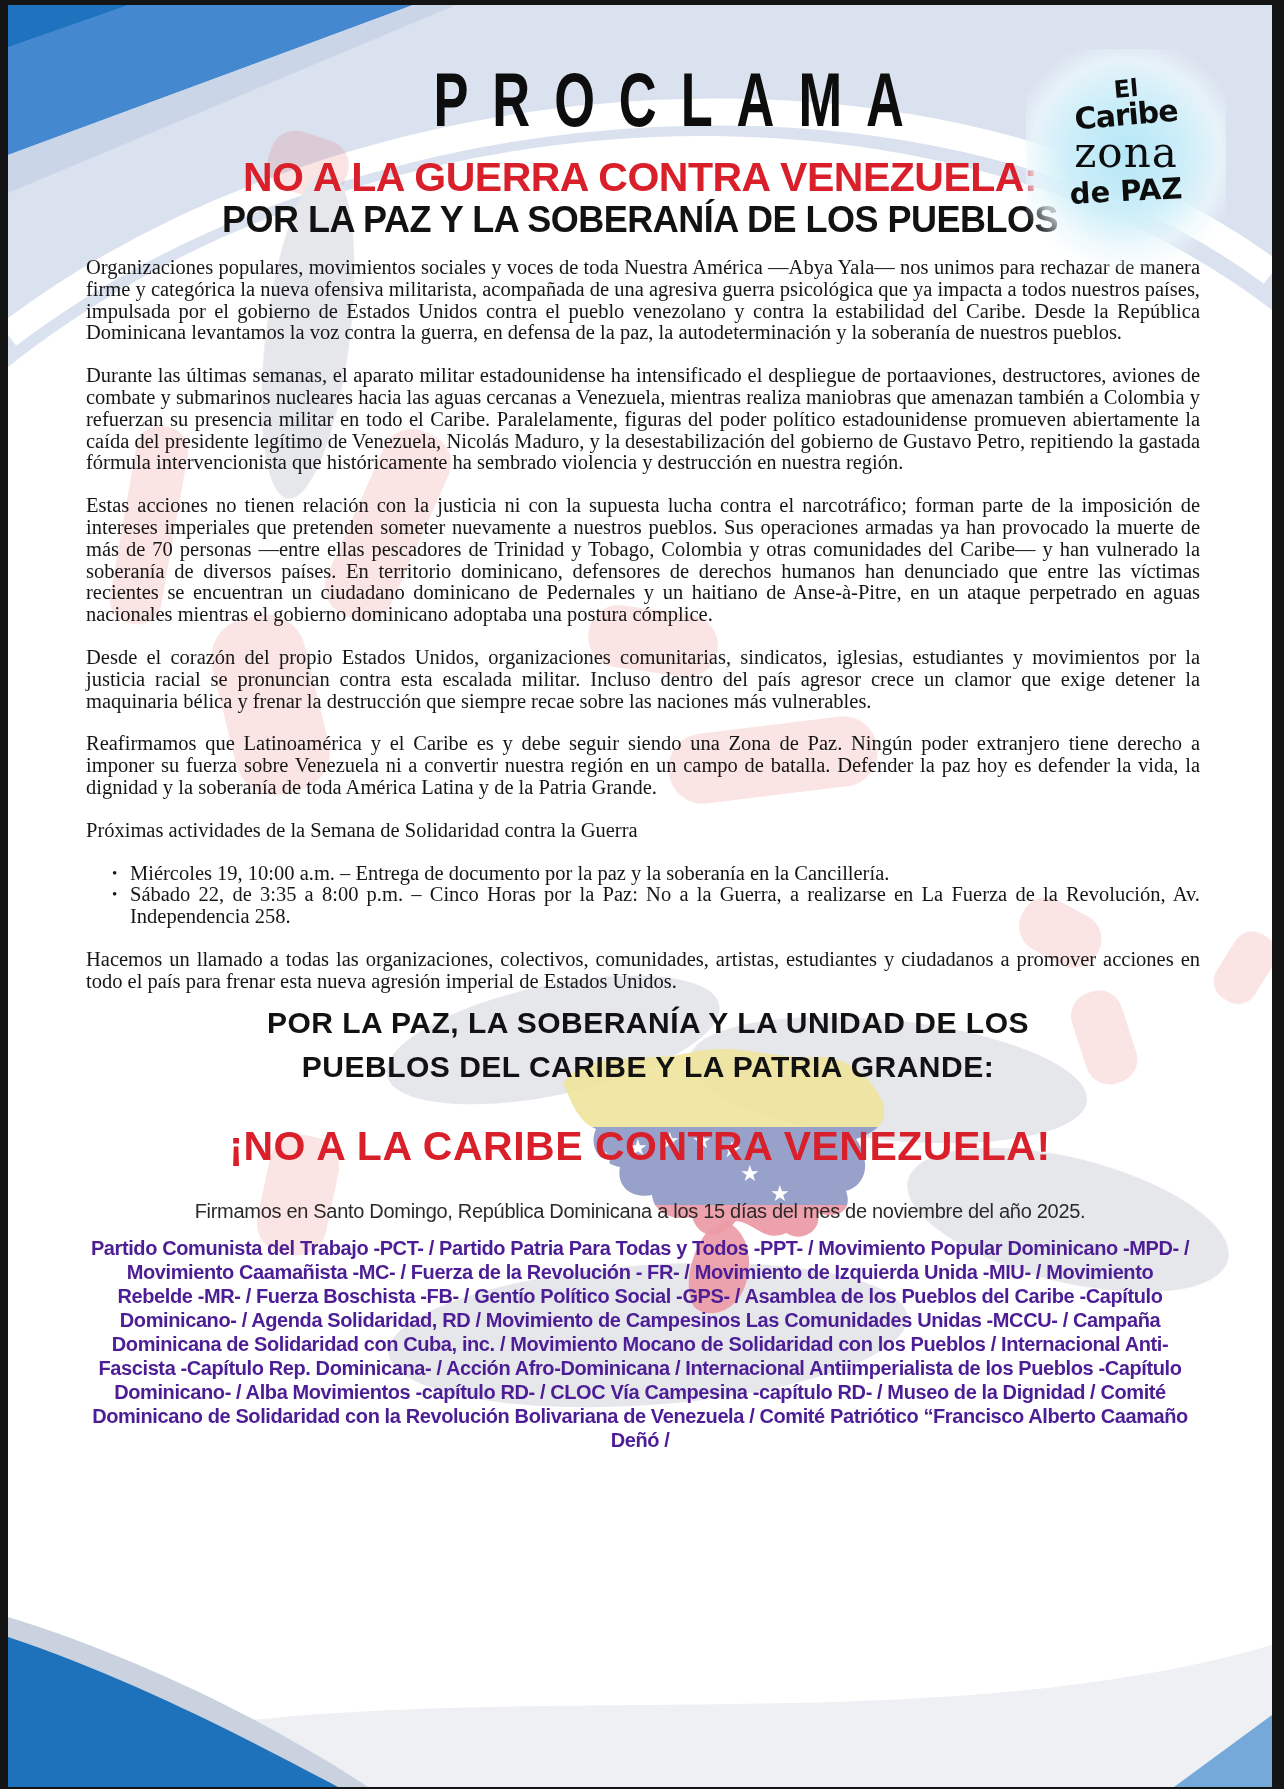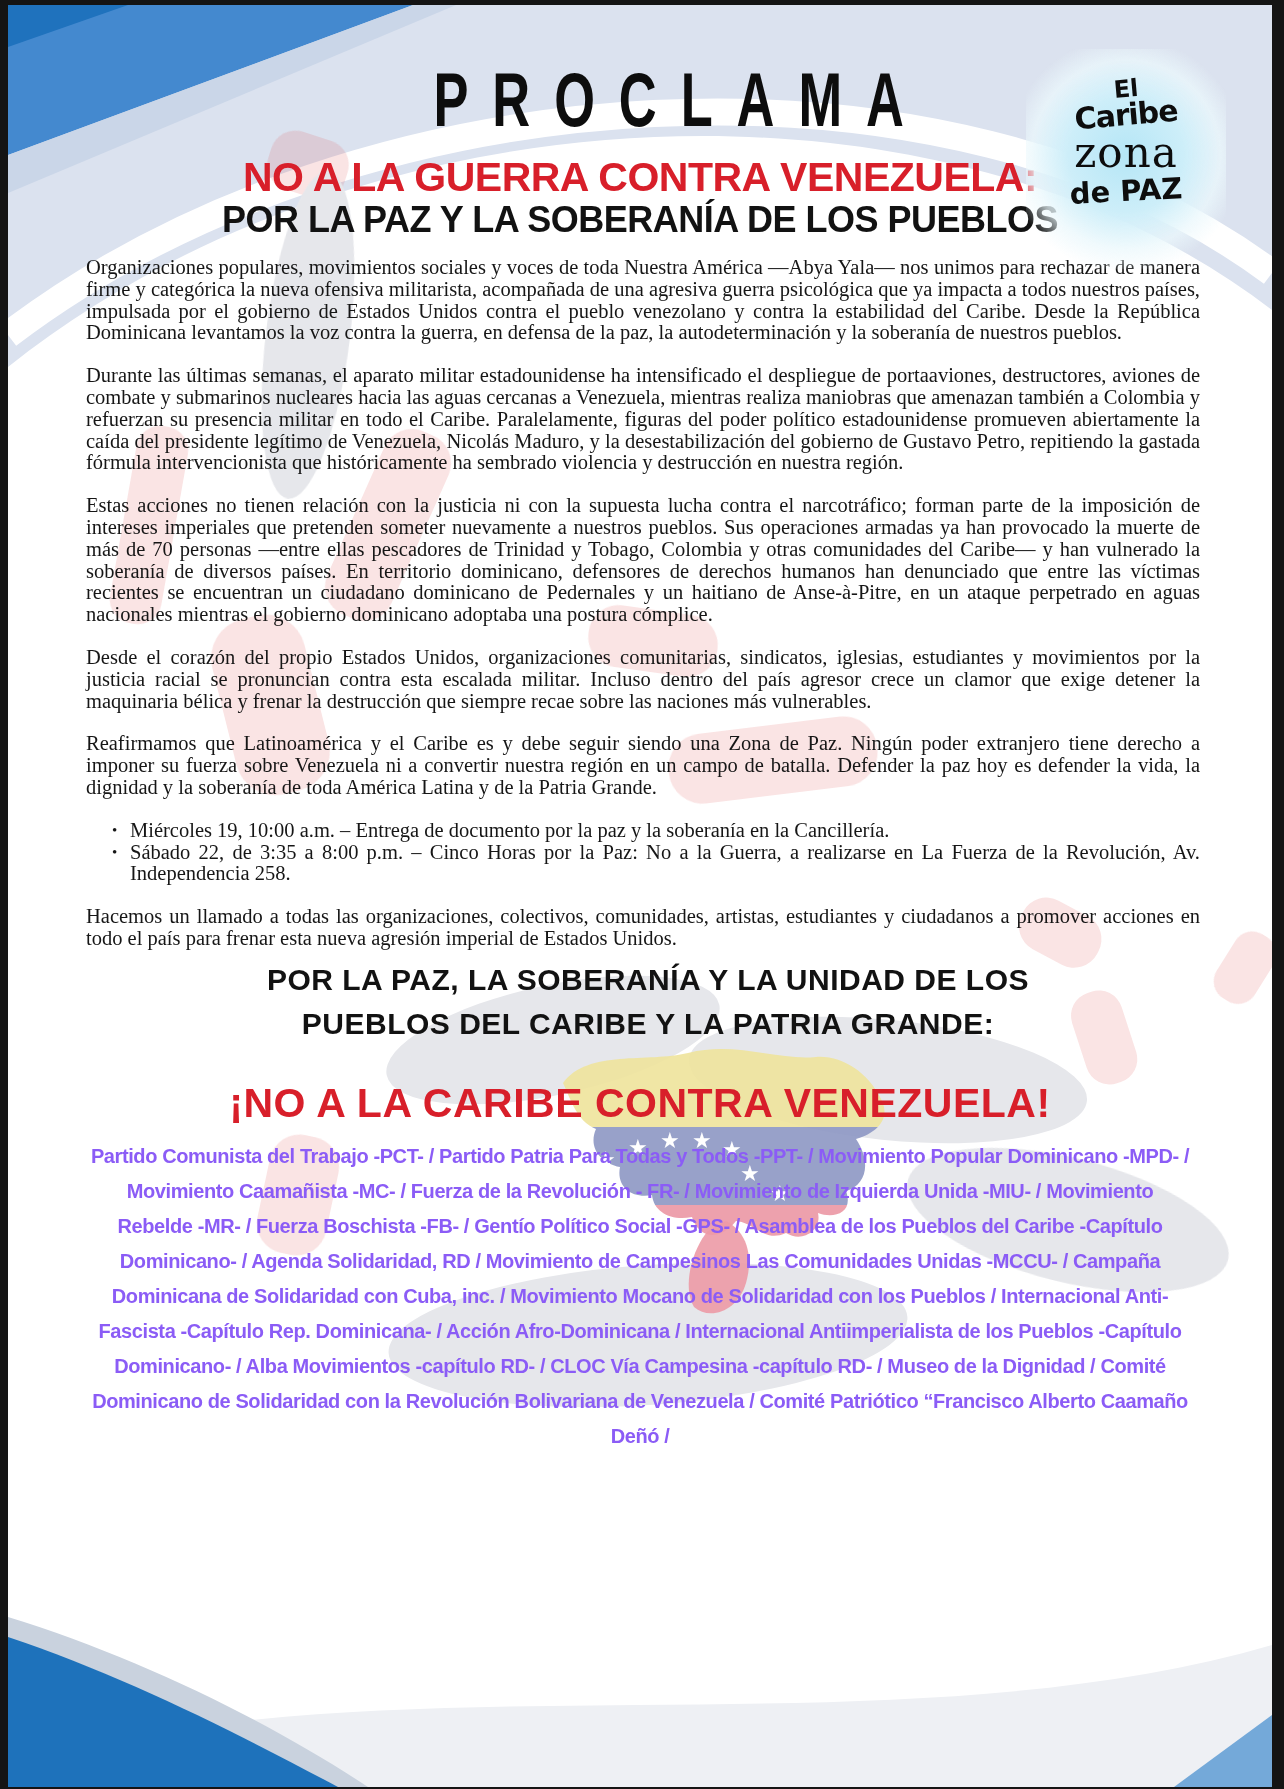--- a/index.html
+++ b/index.html
@@ -79,21 +79,21 @@
     letter-spacing:.5px;
   }
   .signed{
     margin-top:30px;text-align:center;
     font-family:"Liberation Sans", sans-serif;
     font-size:20px;line-height:24px;color:#2a2a2a;letter-spacing:-.3px;
   }
   .signatories{
     margin:13px auto 0 auto;width:1105px;text-align:center;
     font-family:"Liberation Sans", sans-serif;
-    font-weight:700;font-size:20px;line-height:35px;color:#8b5cf6;
+    font-weight:700;font-size:20px;line-height:24px;color:#4c1d95;
     letter-spacing:-.4px;
   }
 </style>
 </head>
 <body>
 
 <div class="page">
 
   <svg class="bg" width="1264" height="1782" viewBox="0 0 1264 1782" xmlns="http://www.w3.org/2000/svg">
 
@@ -172,30 +172,32 @@
     <div class="headline-black">POR LA PAZ Y LA SOBERANÍA DE LOS PUEBLOS</div>
 
     <div class="doc">
       <p>Organizaciones populares, movimientos sociales y voces de toda Nuestra América —Abya Yala— nos unimos para rechazar de manera firme y categórica la nueva ofensiva militarista, acompañada de una agresiva guerra psicológica que ya impacta a todos nuestros países, impulsada por el gobierno de Estados Unidos contra el pueblo venezolano y contra la estabilidad del Caribe. Desde la República Dominicana levantamos la voz contra la guerra, en defensa de la paz, la autodeterminación y la soberanía de nuestros pueblos.</p>
       <p>Durante las últimas semanas, el aparato militar estadounidense ha intensificado el despliegue de portaaviones, destructores, aviones de combate y submarinos nucleares hacia las aguas cercanas a Venezuela, mientras realiza maniobras que amenazan también a Colombia y refuerzan su presencia militar en todo el Caribe. Paralelamente, figuras del poder político estadounidense promueven abiertamente la caída del presidente legítimo de Venezuela, Nicolás Maduro, y la desestabilización del gobierno de Gustavo Petro, repitiendo la gastada fórmula intervencionista que históricamente ha sembrado violencia y destrucción en nuestra región.</p>
       <p>Estas acciones no tienen relación con la justicia ni con la supuesta lucha contra el narcotráfico; forman parte de la imposición de intereses imperiales que pretenden someter nuevamente a nuestros pueblos. Sus operaciones armadas ya han provocado la muerte de más de 70 personas —entre ellas pescadores de Trinidad y Tobago, Colombia y otras comunidades del Caribe— y han vulnerado la soberanía de diversos países. En territorio dominicano, defensores de derechos humanos han denunciado que entre las víctimas recientes se encuentran un ciudadano dominicano de Pedernales y un haitiano de Anse-à-Pitre, en un ataque perpetrado en aguas nacionales mientras el gobierno dominicano adoptaba una postura cómplice.</p>
       <p>Desde el corazón del propio Estados Unidos, organizaciones comunitarias, sindicatos, iglesias, estudiantes y movimientos por la justicia racial se pronuncian contra esta escalada militar. Incluso dentro del país agresor crece un clamor que exige detener la maquinaria bélica y frenar la destrucción que siempre recae sobre las naciones más vulnerables.</p>
       <p>Reafirmamos que Latinoamérica y el Caribe es y debe seguir siendo una Zona de Paz. Ningún poder extranjero tiene derecho a imponer su fuerza sobre Venezuela ni a convertir nuestra región en un campo de batalla. Defender la paz hoy es defender la vida, la dignidad y la soberanía de toda América Latina y de la Patria Grande.</p>
 
       <div class="events">
+        <p class="events-heading">Próximas actividades de la Semana de Solidaridad contra la Guerra</p>
         <ul>
           <li>Miércoles 19, 10:00 a.m. – Entrega de documento por la paz y la soberanía en la Cancillería.</li>
           <li>Sábado 22, de 3:35 a 8:00 p.m. – Cinco Horas por la Paz: No a la Guerra, a realizarse en La Fuerza de la Revolución, Av. Independencia 258.</li>
         </ul>
       </div>
 
       <p>Hacemos un llamado a todas las organizaciones, colectivos, comunidades, artistas, estudiantes y ciudadanos a promover acciones en todo el país para frenar esta nueva agresión imperial de Estados Unidos.</p>
     </div>
 
     <div class="slogan">
       <div>POR LA PAZ, LA SOBERANÍA Y LA UNIDAD DE LOS</div>
       <div>PUEBLOS DEL CARIBE Y LA PATRIA GRANDE:</div>
     </div>
     <div class="slogan-red">¡NO A LA CARIBE CONTRA VENEZUELA!</div>
+    <div class="signed">Firmamos en Santo Domingo, República Dominicana a los 15 días del mes de noviembre del año 2025.</div>
     <div class="signatories">Partido Comunista del Trabajo -PCT- / Partido Patria Para Todas y Todos -PPT- / Movimiento Popular Dominicano -MPD- / Movimiento Caamañista -MC- / Fuerza de la Revolución - FR- / Movimiento de Izquierda Unida -MIU- / Movimiento Rebelde -MR- / Fuerza Boschista -FB- / Gentío Político Social -GPS- / Asamblea de los Pueblos del Caribe -Capítulo Dominicano- / Agenda Solidaridad, RD / Movimiento de Campesinos Las Comunidades Unidas -MCCU-  / Campaña Dominicana de Solidaridad con Cuba, inc. / Movimiento Mocano de Solidaridad con los Pueblos / Internacional Anti-Fascista -Capítulo Rep. Dominicana- / Acción Afro-Dominicana / Internacional Antiimperialista de los Pueblos -Capítulo Dominicano- / Alba Movimientos -capítulo RD- / CLOC Vía Campesina -capítulo RD- / Museo de la Dignidad / Comité Dominicano de Solidaridad con la Revolución Bolivariana de Venezuela / Comité Patriótico “Francisco Alberto Caamaño Deñó /</div>
   </div>
 
 </div>
 
 </body></html>

